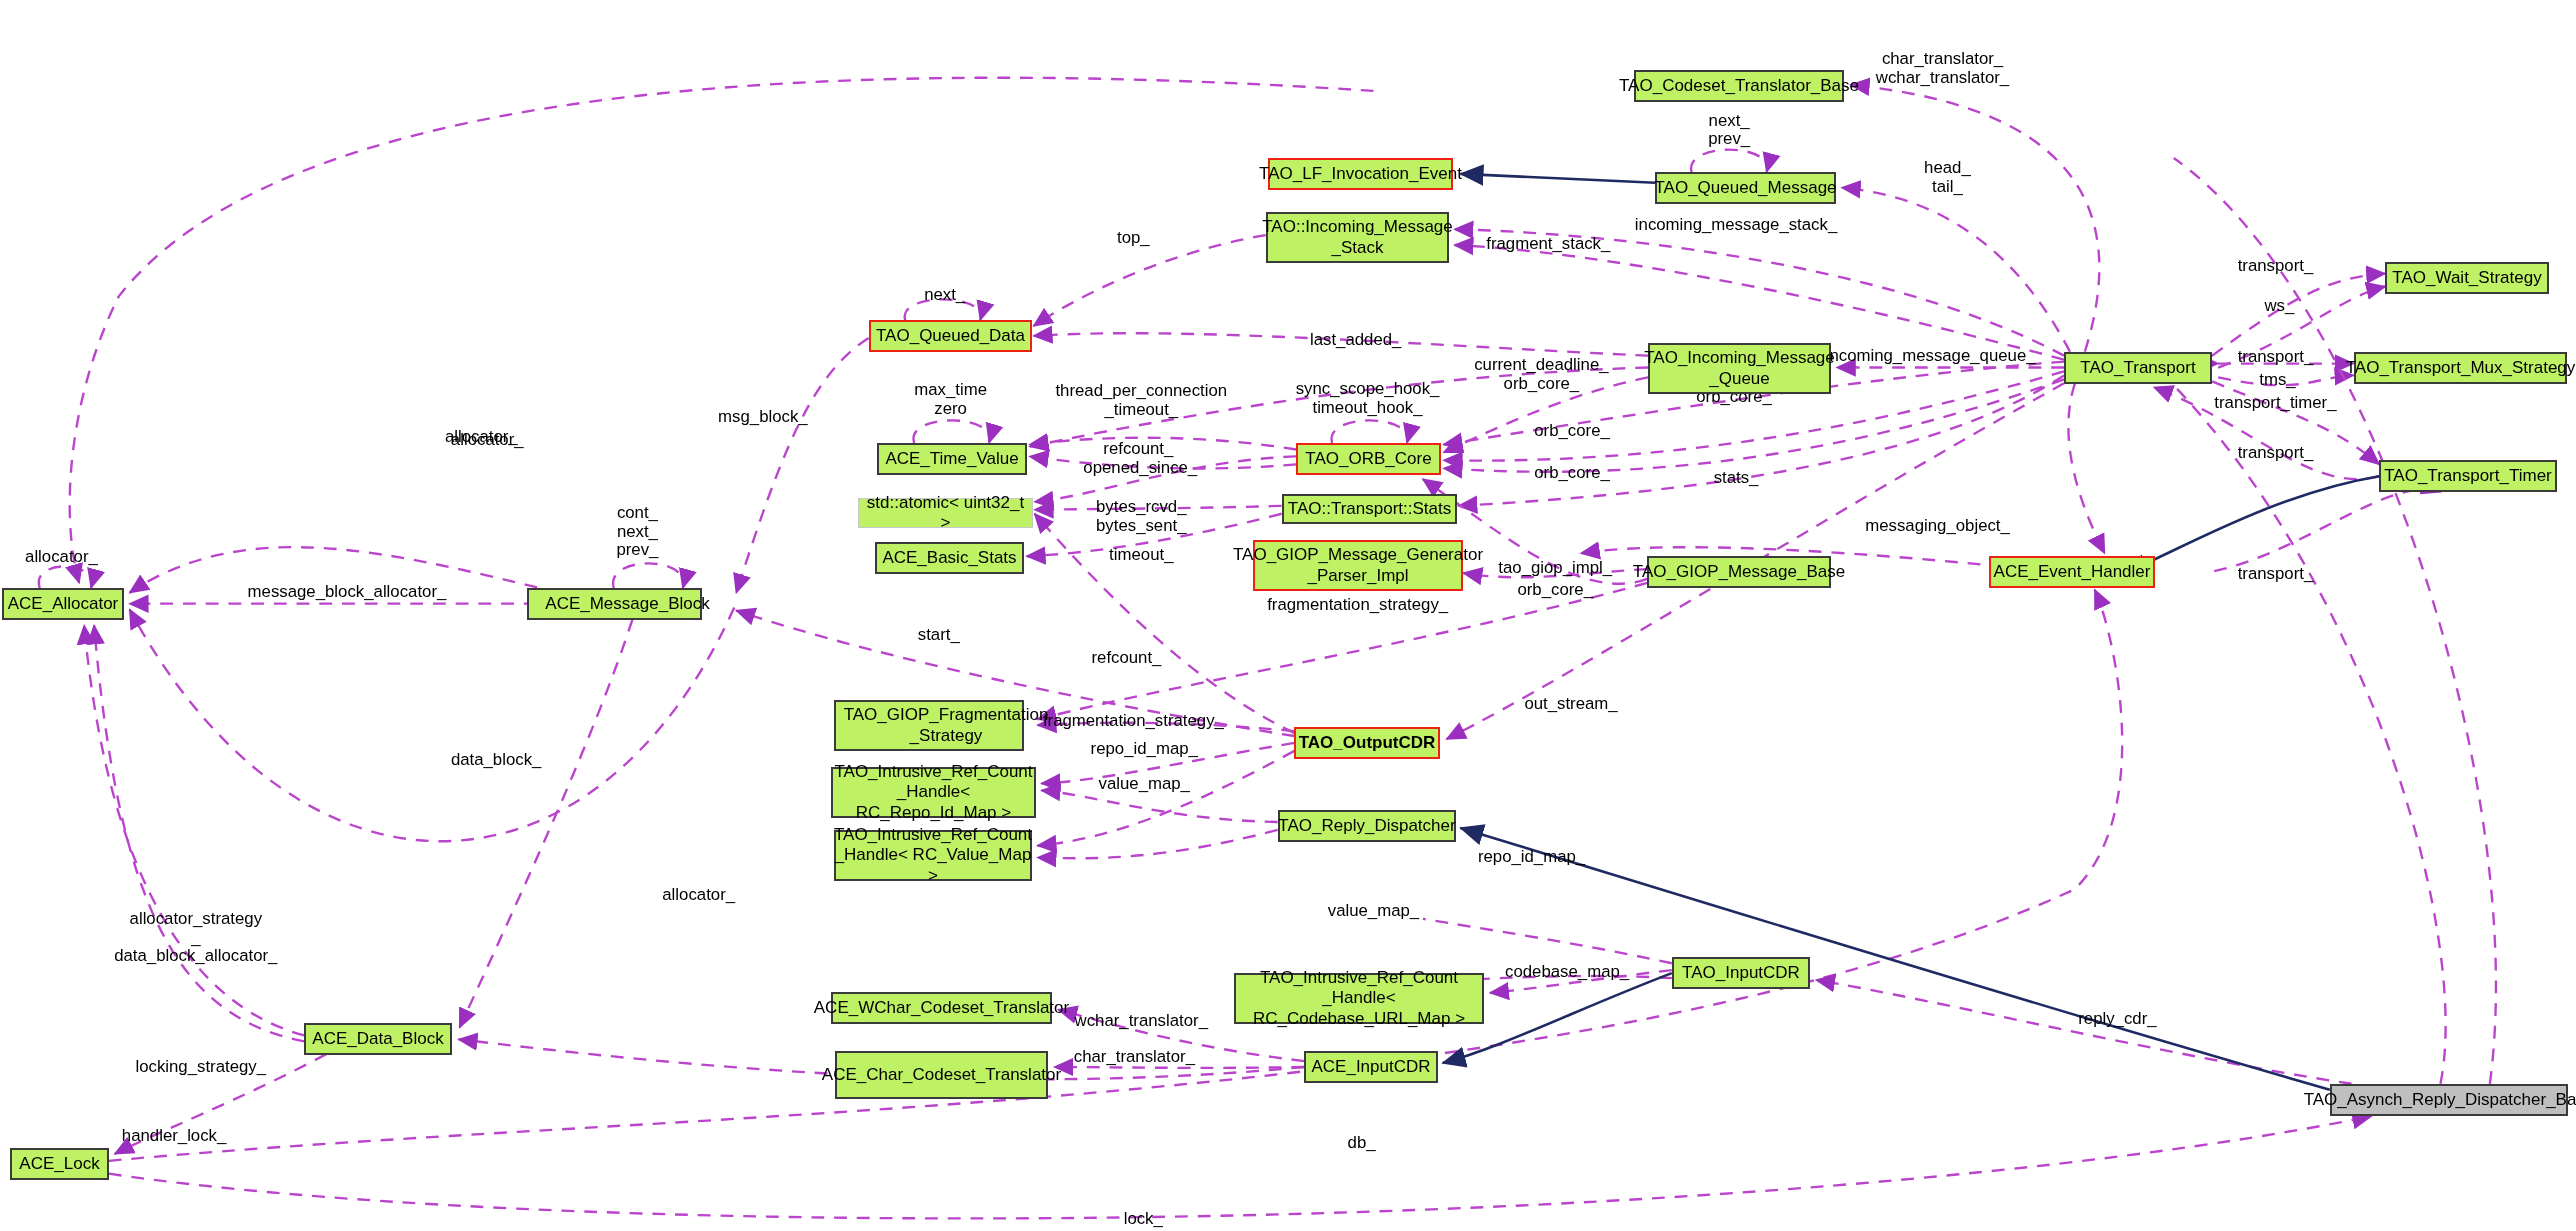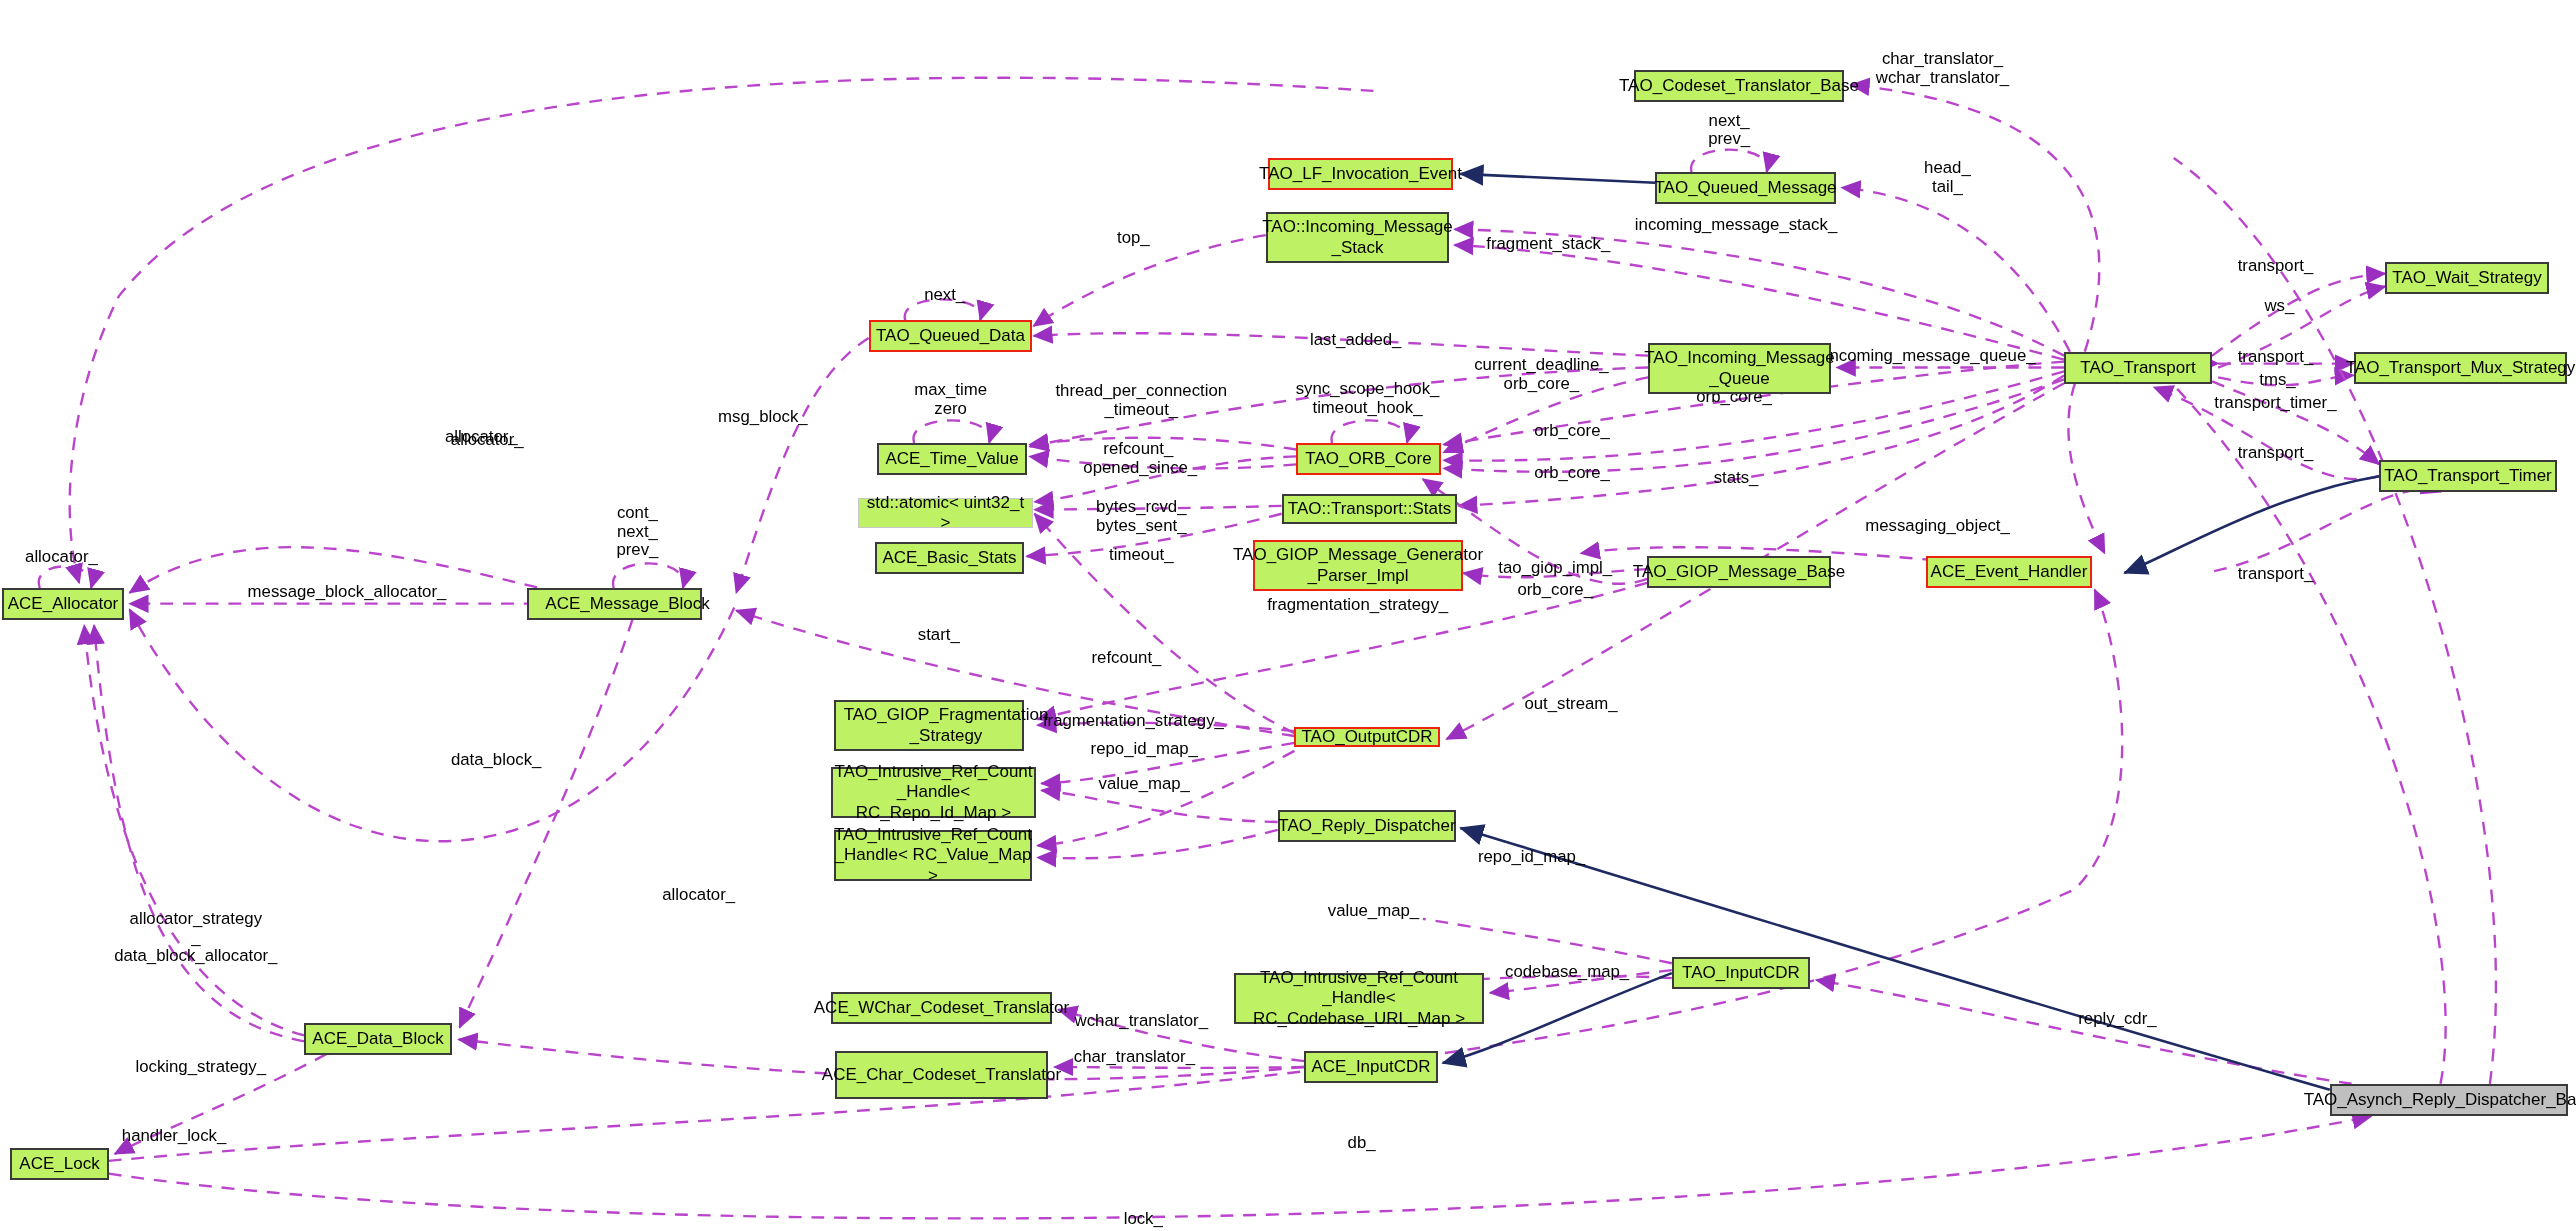--- a/index.html
+++ b/index.html
@@ -280,28 +280,28 @@
 _Queue</div>
       <div class="node-box red" style="left: 1296px; top: 443px; width: 145px; height: 32px;">TAO_ORB_Core</div>
       <div class="node-box" style="left: 1282px; top: 494px; width: 175px; height: 30px;">TAO::Transport::Stats</div>
       <div class="node-box red" style="left: 1253px; top: 540px; width: 210px; height: 51px;">TAO_GIOP_Message_Generator
 _Parser_Impl</div>
       <div class="node-box" style="left: 1647px; top: 556px; width: 184px; height: 32px;">TAO_GIOP_Message_Base</div>
       <div class="node-box" style="left: 2064px; top: 352px; width: 148px; height: 32px;">TAO_Transport</div>
       <div class="node-box" style="left: 2385px; top: 262px; width: 164px; height: 32px;">TAO_Wait_Strategy</div>
       <div class="node-box" style="left: 2354px; top: 352px; width: 213px; height: 32px;">TAO_Transport_Mux_Strategy</div>
       <div class="node-box" style="left: 2379px; top: 460px; width: 178px; height: 32px;">TAO_Transport_Timer</div>
-      <div class="node-box red" style="left: 1926px; top: 556px; width: 166px; height: 32px;">ACE_Event_Handler</div>
+      <div class="node-box red" style="left: 1989px; top: 556px; width: 166px; height: 32px;">ACE_Event_Handler</div>
       <div class="node-box" style="left: 834px; top: 700px; width: 190px; height: 51px; padding-left: 40px;">TAO_GIOP_Fragmentation
 _Strategy</div>
       <div class="node-box" style="left: 831px; top: 767px; width: 205px; height: 51px;">TAO_Intrusive_Ref_Count
 _Handle&lt; RC_Repo_Id_Map &gt;</div>
       <div class="node-box" style="left: 834px; top: 830px; width: 198px; height: 51px;">TAO_Intrusive_Ref_Count
 _Handle&lt; RC_Value_Map &gt;</div>
-      <div class="node-box red" style="left: 1294px; top: 727px; width: 146px; height: 20px;">TAO_OutputCDR</div>
+      <div class="node-box red" style="left: 1294px; top: 727px; width: 146px; height: 32px; font-weight: bold;">TAO_OutputCDR</div>
       <div class="node-box" style="left: 1278px; top: 810px; width: 178px; height: 32px;">TAO_Reply_Dispatcher</div>
       <div class="node-box" style="left: 1672px; top: 957px; width: 138px; height: 32px;">TAO_InputCDR</div>
       <div class="node-box" style="left: 1234px; top: 973px; width: 250px; height: 51px;">TAO_Intrusive_Ref_Count
 _Handle&lt; RC_Codebase_URL_Map &gt;</div>
       <div class="node-box" style="left: 831px; top: 992px; width: 221px; height: 32px;">ACE_WChar_Codeset_Translator</div>
       <div class="node-box" style="left: 835px; top: 1051px; width: 213px; height: 48px;">ACE_Char_Codeset_Translator</div>
       <div class="node-box" style="left: 1304px; top: 1051px; width: 134px; height: 32px;">ACE_InputCDR</div>
       <div class="node-box" style="left: 304px; top: 1023px; width: 148px; height: 32px;">ACE_Data_Block</div>
       <div class="node-box" style="left: 10px; top: 1148px; width: 99px; height: 32px;">ACE_Lock</div>
       <div class="node-box grey-fill" style="left: 2330px; top: 1084px; width: 238px; height: 32px;">TAO_Asynch_Reply_Dispatcher_Base</div>

